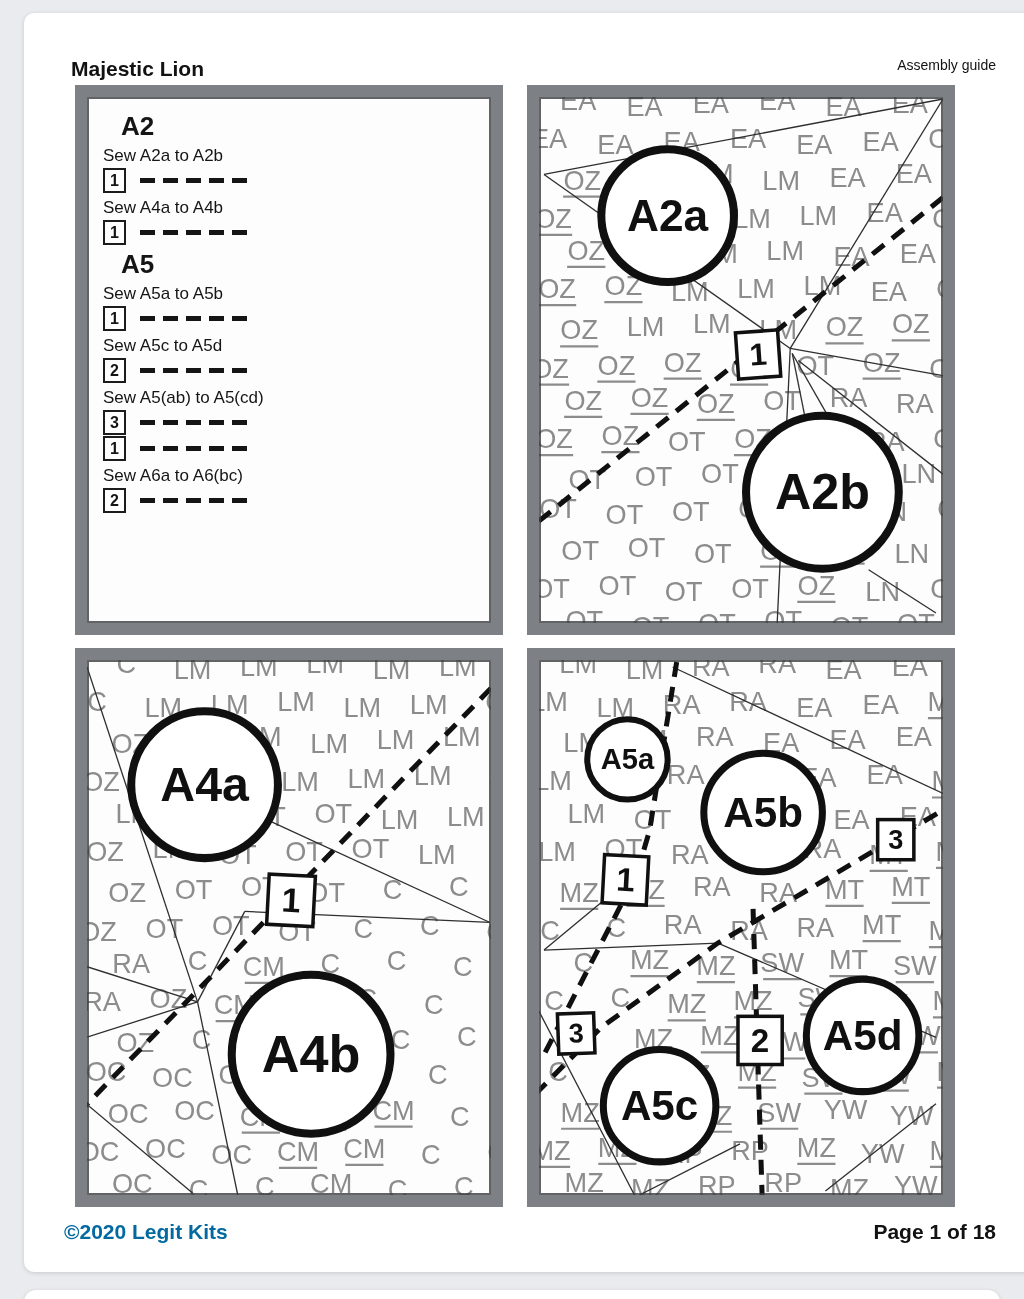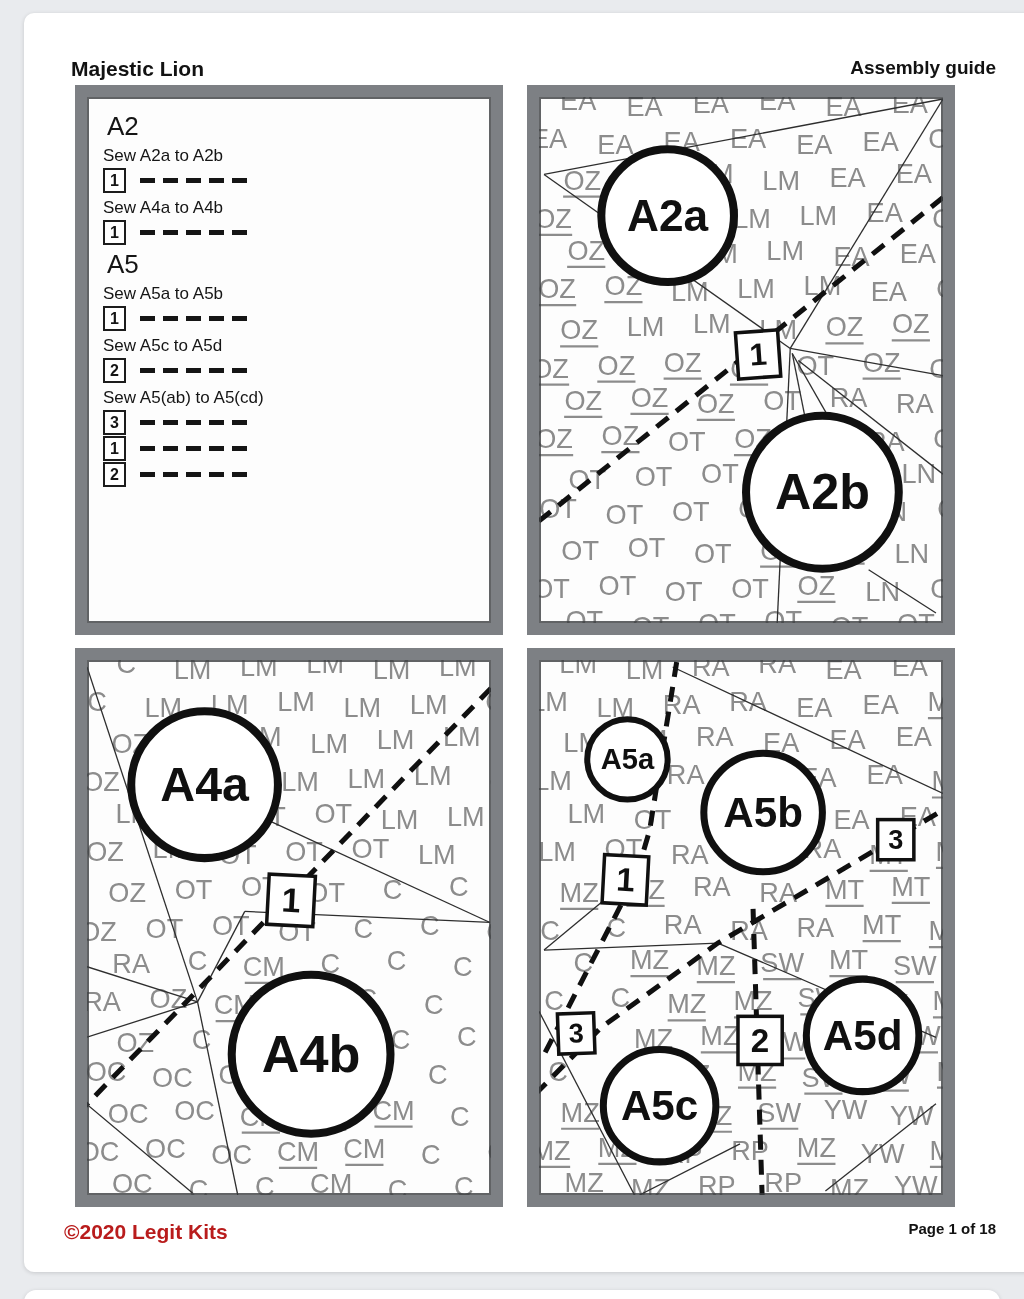--- a/index.html
+++ b/index.html
@@ -14,34 +14,34 @@
     background:#ffffff;border-radius:10px;
     box-shadow:0 1px 4px rgba(0,0,0,.15);
     padding-left:48px;
   }
   .next-page{
     position:absolute;left:24px;top:1290px;width:976px;height:14px;
     background:#ffffff;border-radius:12px 12px 0 0;
     box-shadow:0 1px 4px rgba(0,0,0,.15);
   }
   .hdr-title{position:absolute;left:47px;top:44px;font-size:21px;font-weight:bold;color:#121212;}
-  .hdr-sub{position:absolute;right:52px;top:44px;font-size:19px;font-weight:bold;color:#121212;}
-  .ftr-left{position:absolute;left:40px;top:1207px;font-size:21px;font-weight:bold;color:#b91c1c;}
-  .ftr-right{position:absolute;right:52px;top:1207px;font-size:15px;font-weight:bold;color:#121212;}
+  .hdr-sub{position:absolute;right:52px;top:44px;font-size:14px;font-weight:normal;color:#121212;}
+  .ftr-left{position:absolute;left:40px;top:1207px;font-size:21px;font-weight:bold;color:#0369a1;}
+  .ftr-right{position:absolute;right:52px;top:1207px;font-size:21px;font-weight:bold;color:#121212;}
   .panel{
     position:absolute;border:12px solid #7d8084;background:#fdfdfd;box-sizing:border-box;
   }
   .panel-outline{position:absolute;inset:0;border:2px solid rgba(58,60,62,.8);pointer-events:none;z-index:6;}
   .p-instr{left:51px;top:72px;width:428px;height:550px;}
   .p-a2{left:503px;top:72px;width:428px;height:550px;}
   .p-a4{left:51px;top:635px;width:428px;height:559px;}
   .p-a5{left:503px;top:635px;width:428px;height:559px;}
   .pattern-svg{display:block;width:100%;height:100%;}
   .instr-body{padding:10px 14px 0 16px;color:#151515;}
-  .instr-heading{font-size:26px;line-height:30px;font-weight:normal;margin:4px 4px 0;}
+  .instr-heading{font-size:26px;line-height:30px;font-weight:bold;margin:4px 18px 0;}
   .step-label{font-size:17px;line-height:19px;font-weight:normal;margin:5px 0 3px;}
   .step-row{display:flex;align-items:center;margin:0 0 1px;height:25px;}
   .step-num{
     width:23px;height:25px;border:2px solid #1c1c1c;box-sizing:border-box;
     display:flex;align-items:center;justify-content:center;
     font-size:16px;font-weight:bold;background:#fff;
   }
   .dash-line{
     width:112px;height:5px;margin-left:14px;
     background:repeating-linear-gradient(90deg,#151515 0 15px,transparent 15px 23px);
@@ -81,20 +81,21 @@
         </div>
         <div class="step-label">Sew A5(ab) to A5(cd)</div>
         <div class="step-row">
           <span class="step-num">3</span>
           <span class="dash-line"></span>
         </div>
         <div class="step-row">
           <span class="step-num">1</span>
           <span class="dash-line"></span>
         </div>
+        <div class="step-label">Sew A6a to A6(bc)</div>
         <div class="step-row">
           <span class="step-num">2</span>
           <span class="dash-line"></span>
         </div>
       </div>
   </div>
 
   <div class="panel p-a2">
     <div class="panel-outline"></div>
     <svg class="pattern-svg" preserveAspectRatio="none" viewBox="0 0 402 523">

